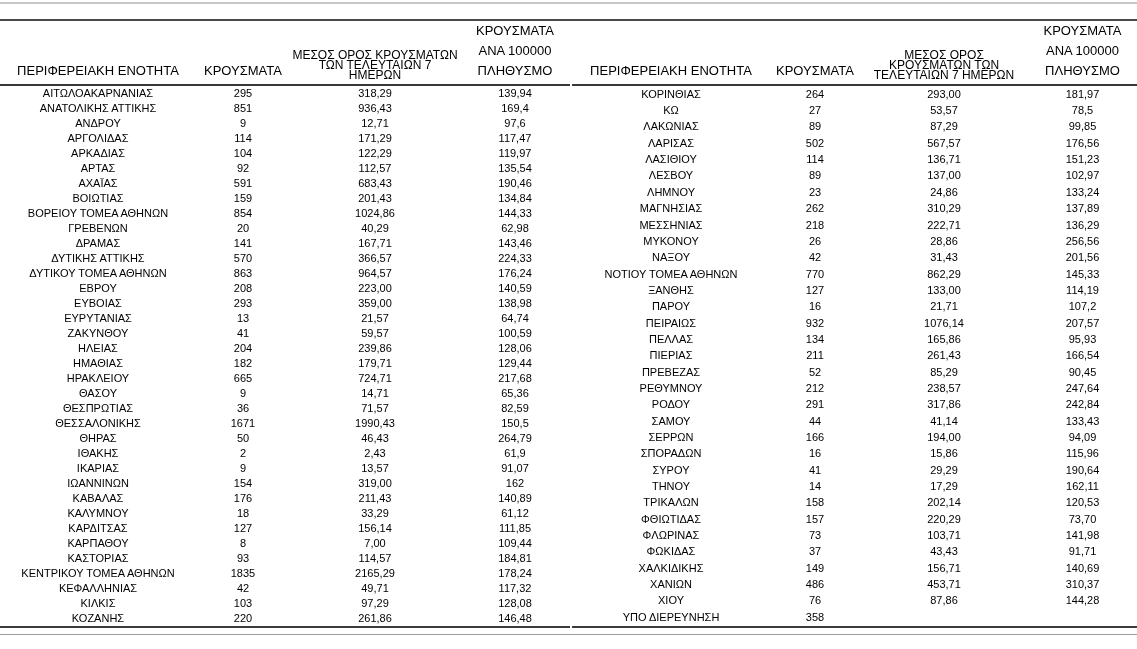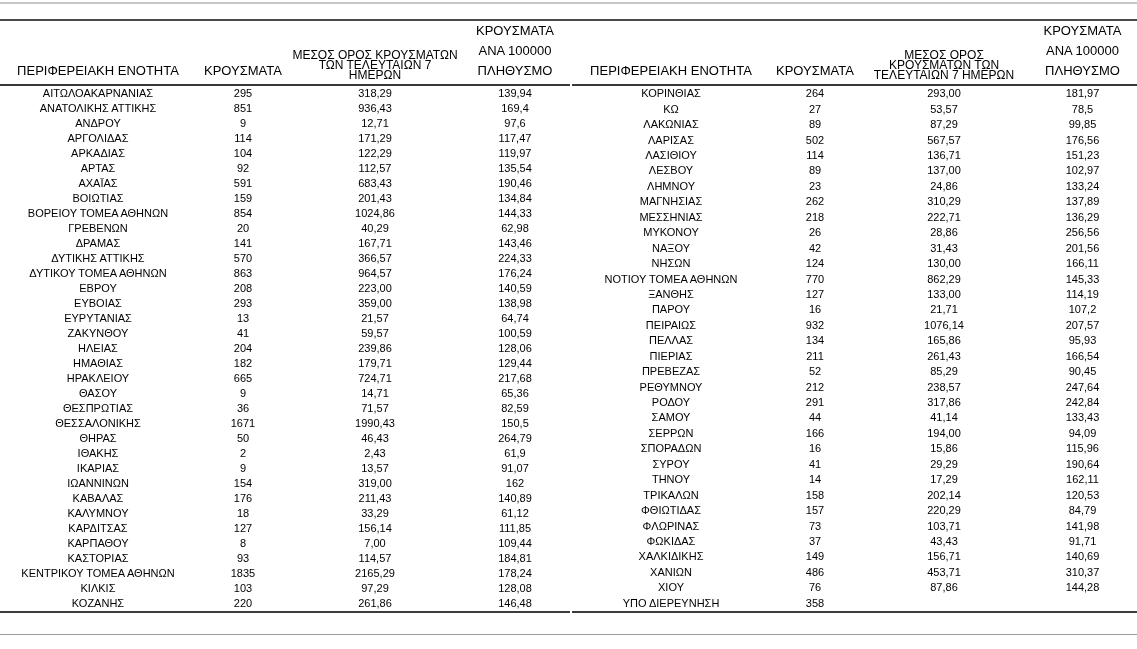--- a/index.html
+++ b/index.html
@@ -264,20 +264,26 @@
             <td>114,57</td>
             <td>184,81</td>
           </tr>
           <tr>
             <td>ΚΕΝΤΡΙΚΟΥ ΤΟΜΕΑ ΑΘΗΝΩΝ</td>
             <td>1835</td>
             <td>2165,29</td>
             <td>178,24</td>
           </tr>
           <tr>
+            <td>ΚΕΦΑΛΛΗΝΙΑΣ</td>
+            <td>42</td>
+            <td>49,71</td>
+            <td>117,32</td>
+          </tr>
+          <tr>
             <td>ΚΙΛΚΙΣ</td>
             <td>103</td>
             <td>97,29</td>
             <td>128,08</td>
           </tr>
           <tr>
             <td>ΚΟΖΑΝΗΣ</td>
             <td>220</td>
             <td>261,86</td>
             <td>146,48</td>
@@ -361,26 +367,20 @@
             <td>28,86</td>
             <td>256,56</td>
           </tr>
           <tr>
             <td>ΝΑΞΟΥ</td>
             <td>42</td>
             <td>31,43</td>
             <td>201,56</td>
           </tr>
           <tr>
-            <td>ΝΗΣΩΝ</td>
-            <td>124</td>
-            <td>130,00</td>
-            <td>166,11</td>
-          </tr>
-          <tr>
             <td>ΝΟΤΙΟΥ ΤΟΜΕΑ ΑΘΗΝΩΝ</td>
             <td>770</td>
             <td>862,29</td>
             <td>145,33</td>
           </tr>
           <tr>
             <td>ΞΑΝΘΗΣ</td>
             <td>127</td>
             <td>133,00</td>
             <td>114,19</td>
@@ -460,21 +460,21 @@
           <tr>
             <td>ΤΡΙΚΑΛΩΝ</td>
             <td>158</td>
             <td>202,14</td>
             <td>120,53</td>
           </tr>
           <tr>
             <td>ΦΘΙΩΤΙΔΑΣ</td>
             <td>157</td>
             <td>220,29</td>
-            <td>84,79</td>
+            <td>73,70</td>
           </tr>
           <tr>
             <td>ΦΛΩΡΙΝΑΣ</td>
             <td>73</td>
             <td>103,71</td>
             <td>141,98</td>
           </tr>
           <tr>
             <td>ΦΩΚΙΔΑΣ</td>
             <td>37</td>

